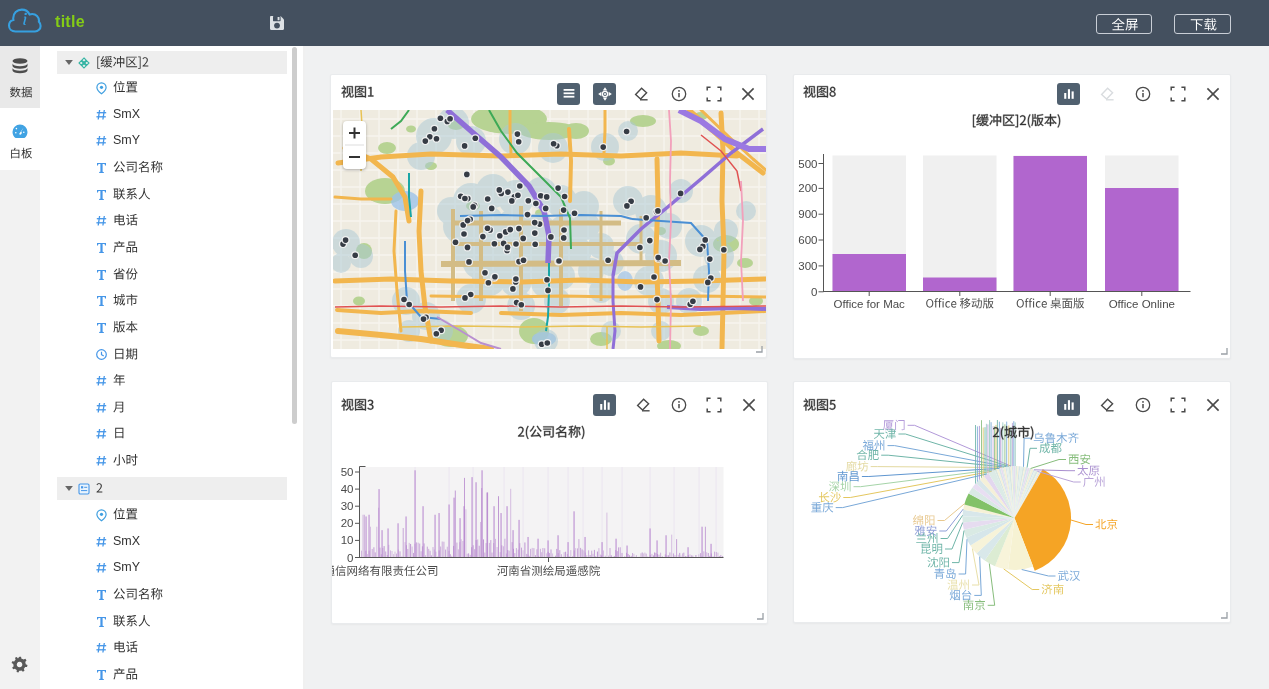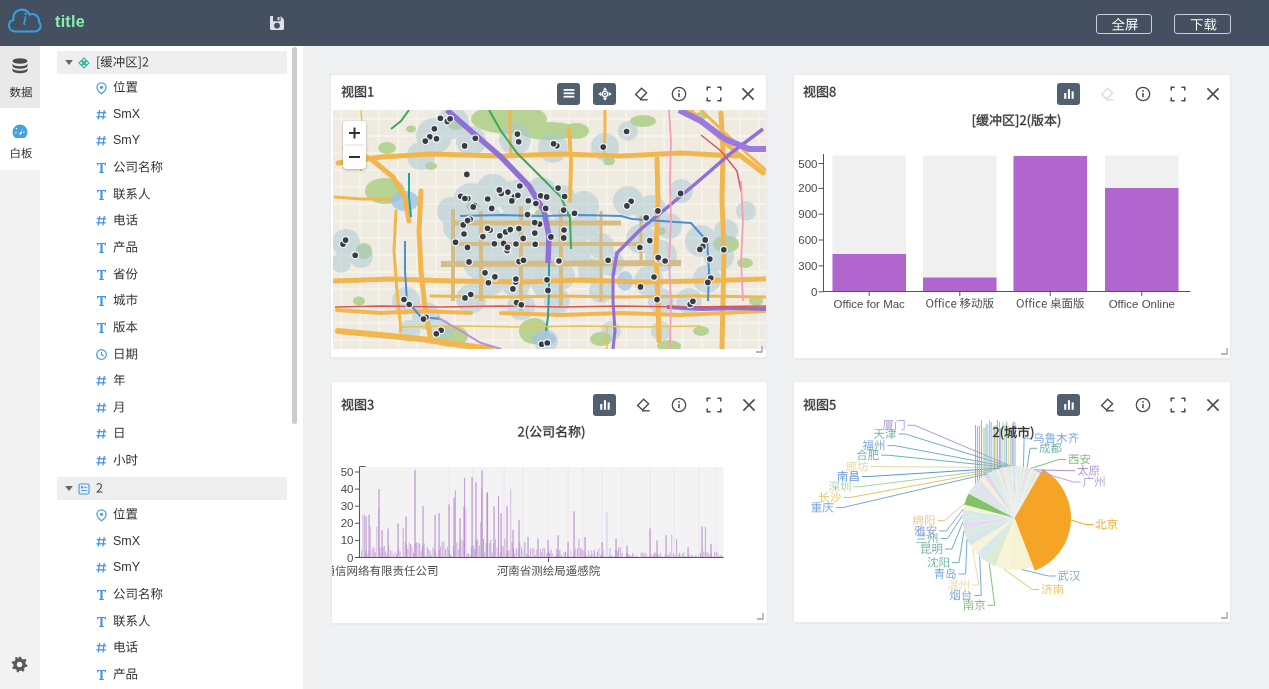--- a/index.html
+++ b/index.html
@@ -135,21 +135,21 @@
       <path id="g115" d="M459 839C458 763 459 671 448 574H61V498H437C400 299 303 94 38 -18C59 -34 82 -61 94 -80C211 -28 297 42 360 121C428 63 507 -17 543 -69L608 -19C568 35 481 116 411 173L385 154C448 245 485 347 507 448C584 204 713 14 914 -82C926 -60 951 -29 970 -13C770 73 638 264 569 498H944V574H528C538 670 539 762 540 839Z"></path>
       <path id="g116" d="M369 402H788V308H369ZM369 552H788V459H369ZM699 165C759 100 838 11 876 -42L940 -4C899 48 818 135 758 197ZM371 199C326 132 260 56 200 4C219 -6 250 -26 264 -37C320 17 390 102 442 175ZM131 785V501C131 347 123 132 35 -21C53 -28 85 -48 99 -60C192 101 205 338 205 501V715H943V785ZM530 704C522 678 507 642 492 611H295V248H541V4C541 -8 537 -13 521 -13C506 -14 455 -14 396 -12C405 -32 416 -59 419 -79C496 -79 545 -79 576 -68C605 -57 614 -36 614 3V248H864V611H573C588 636 603 664 617 691Z"></path>
       <path id="g117" d="M469 825C486 783 507 728 517 688H143V401C143 266 133 90 39 -36C56 -46 88 -75 100 -90C205 46 222 253 222 401V615H942V688H565L601 697C590 735 567 795 546 841Z"></path>
     </defs>
   </svg>
 <div id="topbar">
     <svg class="asvg" style="left:7px;top:7px" width="34" height="32" viewBox="0 0 34 32">
 <path d="M8.5 24.5 C4.5 24.5 2 21.8 2 18.6 C2 15.8 3.8 13.6 6.4 13 C6.3 12.4 6.2 11.8 6.2 11.2 C6.2 6.4 10 2.6 14.8 2.6 C18.2 2.6 21.2 4.6 22.6 7.5 C23.4 7.2 24.3 7 25.2 7 C29 7 32 10 32 13.8 C32 14.1 32 14.4 31.9 14.7 C33 15.8 33.6 17.3 33.6 18.9 C33.6 22 31.1 24.5 28 24.5 Z" fill="none" stroke="#36a0e0" stroke-width="2.1"></path>
 <path d="M17.5 9.5 C18.6 9.3 19.5 9.8 19.3 10.9 C19.2 11.6 18.4 14.4 18 15.9 C17.7 17 17.9 17.4 18.8 17.2 L18.7 17.9 C17.3 18.2 15.9 18.1 16.2 16.6 C16.4 15.6 17.3 12.4 17.5 11.4 C17.7 10.6 17.5 10.2 16.6 10.3 Z M19.9 6.3 A1.3 1.3 0 1 1 17.4 6.9 A1.35 1.3 0 0 1 19.9 6.3 Z" fill="#36a0e0"></path>
 </svg>
-    <div class="abs" style="left:55px;top:13px;color:#86efac;font-size:16px;font-weight:bold;letter-spacing:.3px">title</div>
+    <div class="abs" style="left:55px;top:13px;color:#84cc16;font-size:16px;font-weight:bold;letter-spacing:.3px">title</div>
     <svg class="asvg" style="left:269px;top:15px" width="16" height="16" viewBox="0 0 16 16">
 <path d="M1 2.2 C1 1.5 1.5 1 2.2 1 L11.6 1 L15 4.4 L15 13.8 C15 14.5 14.5 15 13.8 15 L2.2 15 C1.5 15 1 14.5 1 13.8 Z" fill="#dde1e5"></path>
 <rect x="4" y="1" width="7.6" height="5.2" rx="0.6" fill="#44505f"></rect>
 <rect x="8.6" y="2" width="1.9" height="3.3" rx="0.4" fill="#dde1e5"></rect>
 <circle cx="8" cy="10.6" r="2.9" fill="#44505f"></circle>
 </svg>
     <div class="btn" style="left:1096px;width:56px">
       <svg class="asvg" style="left:0;top:0" width="56" height="19">
         <g fill="#ffffff">
           <use href="#g0" transform="translate(14.5,14.5) scale(0.01350,-0.01350)"></use>

